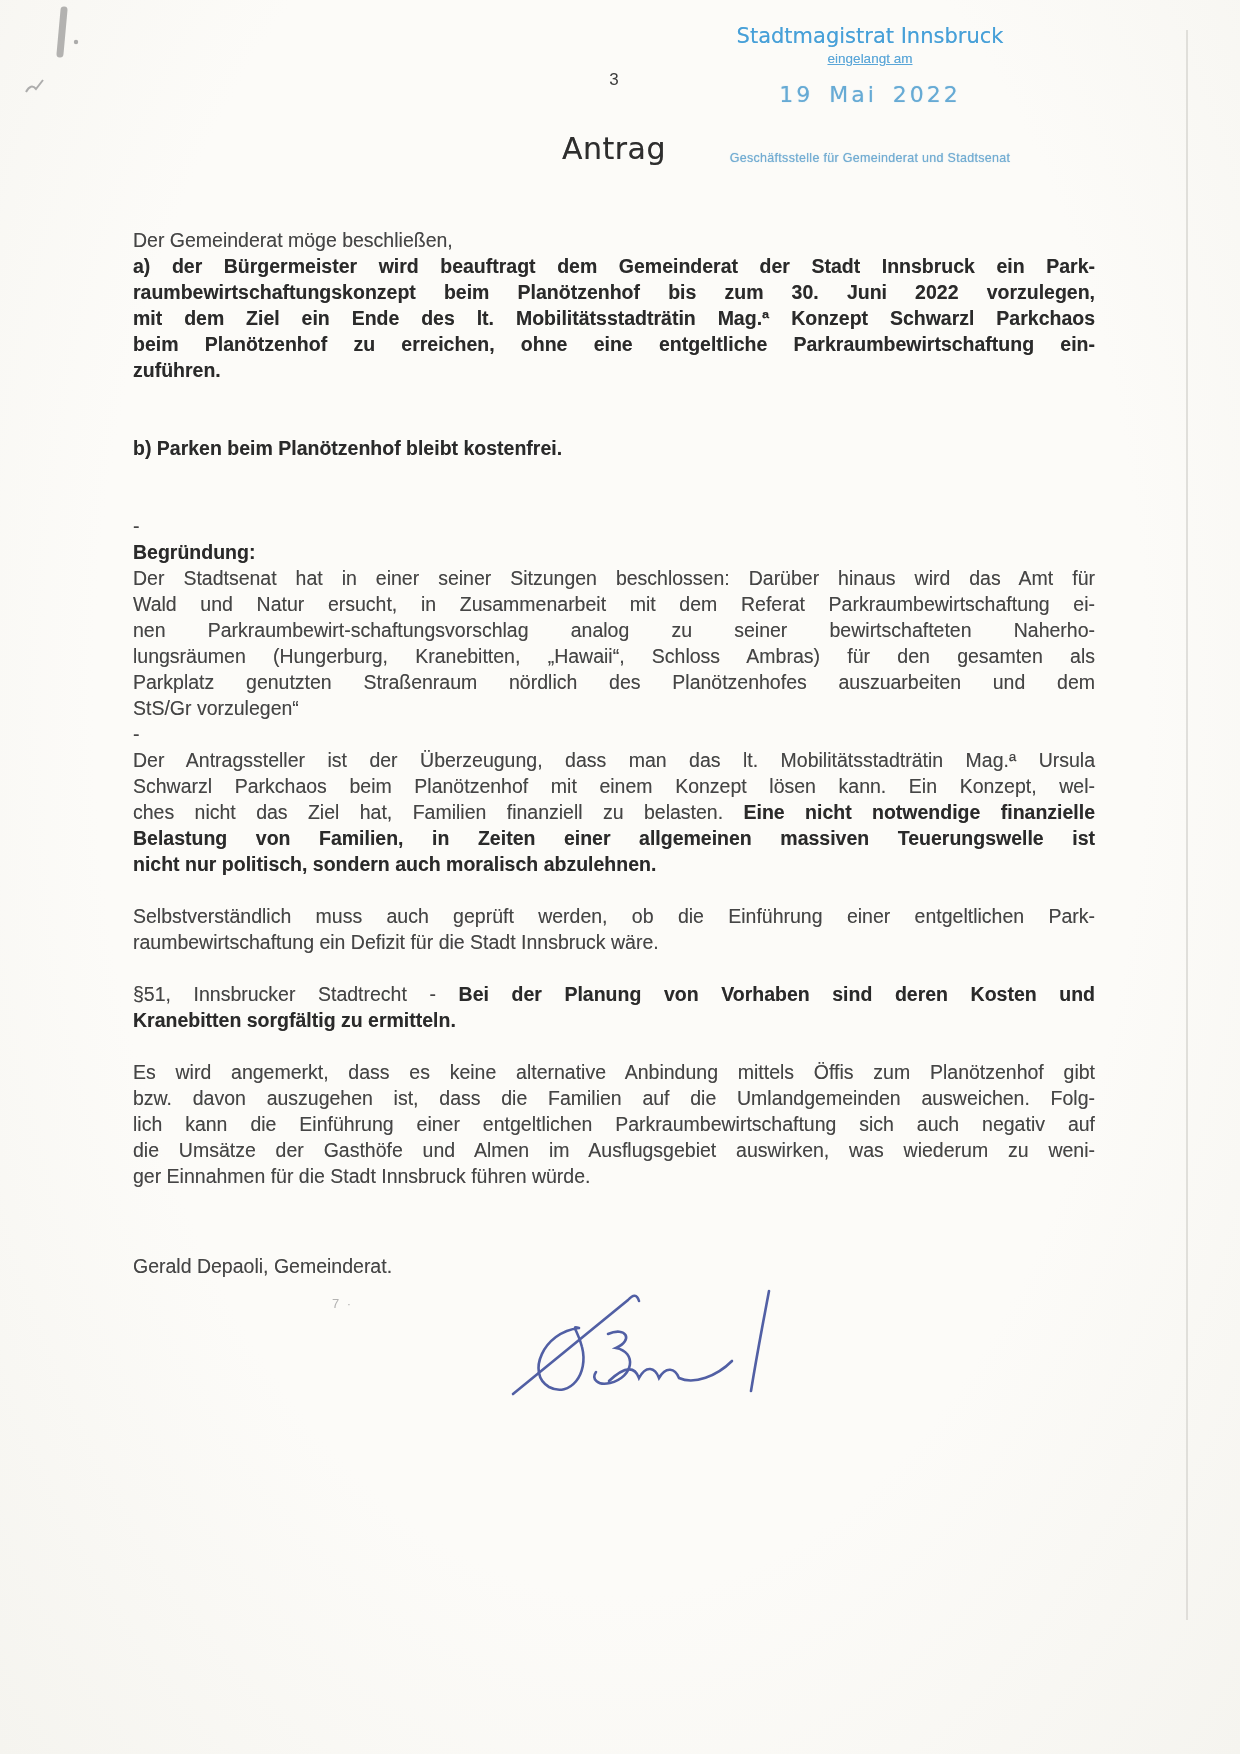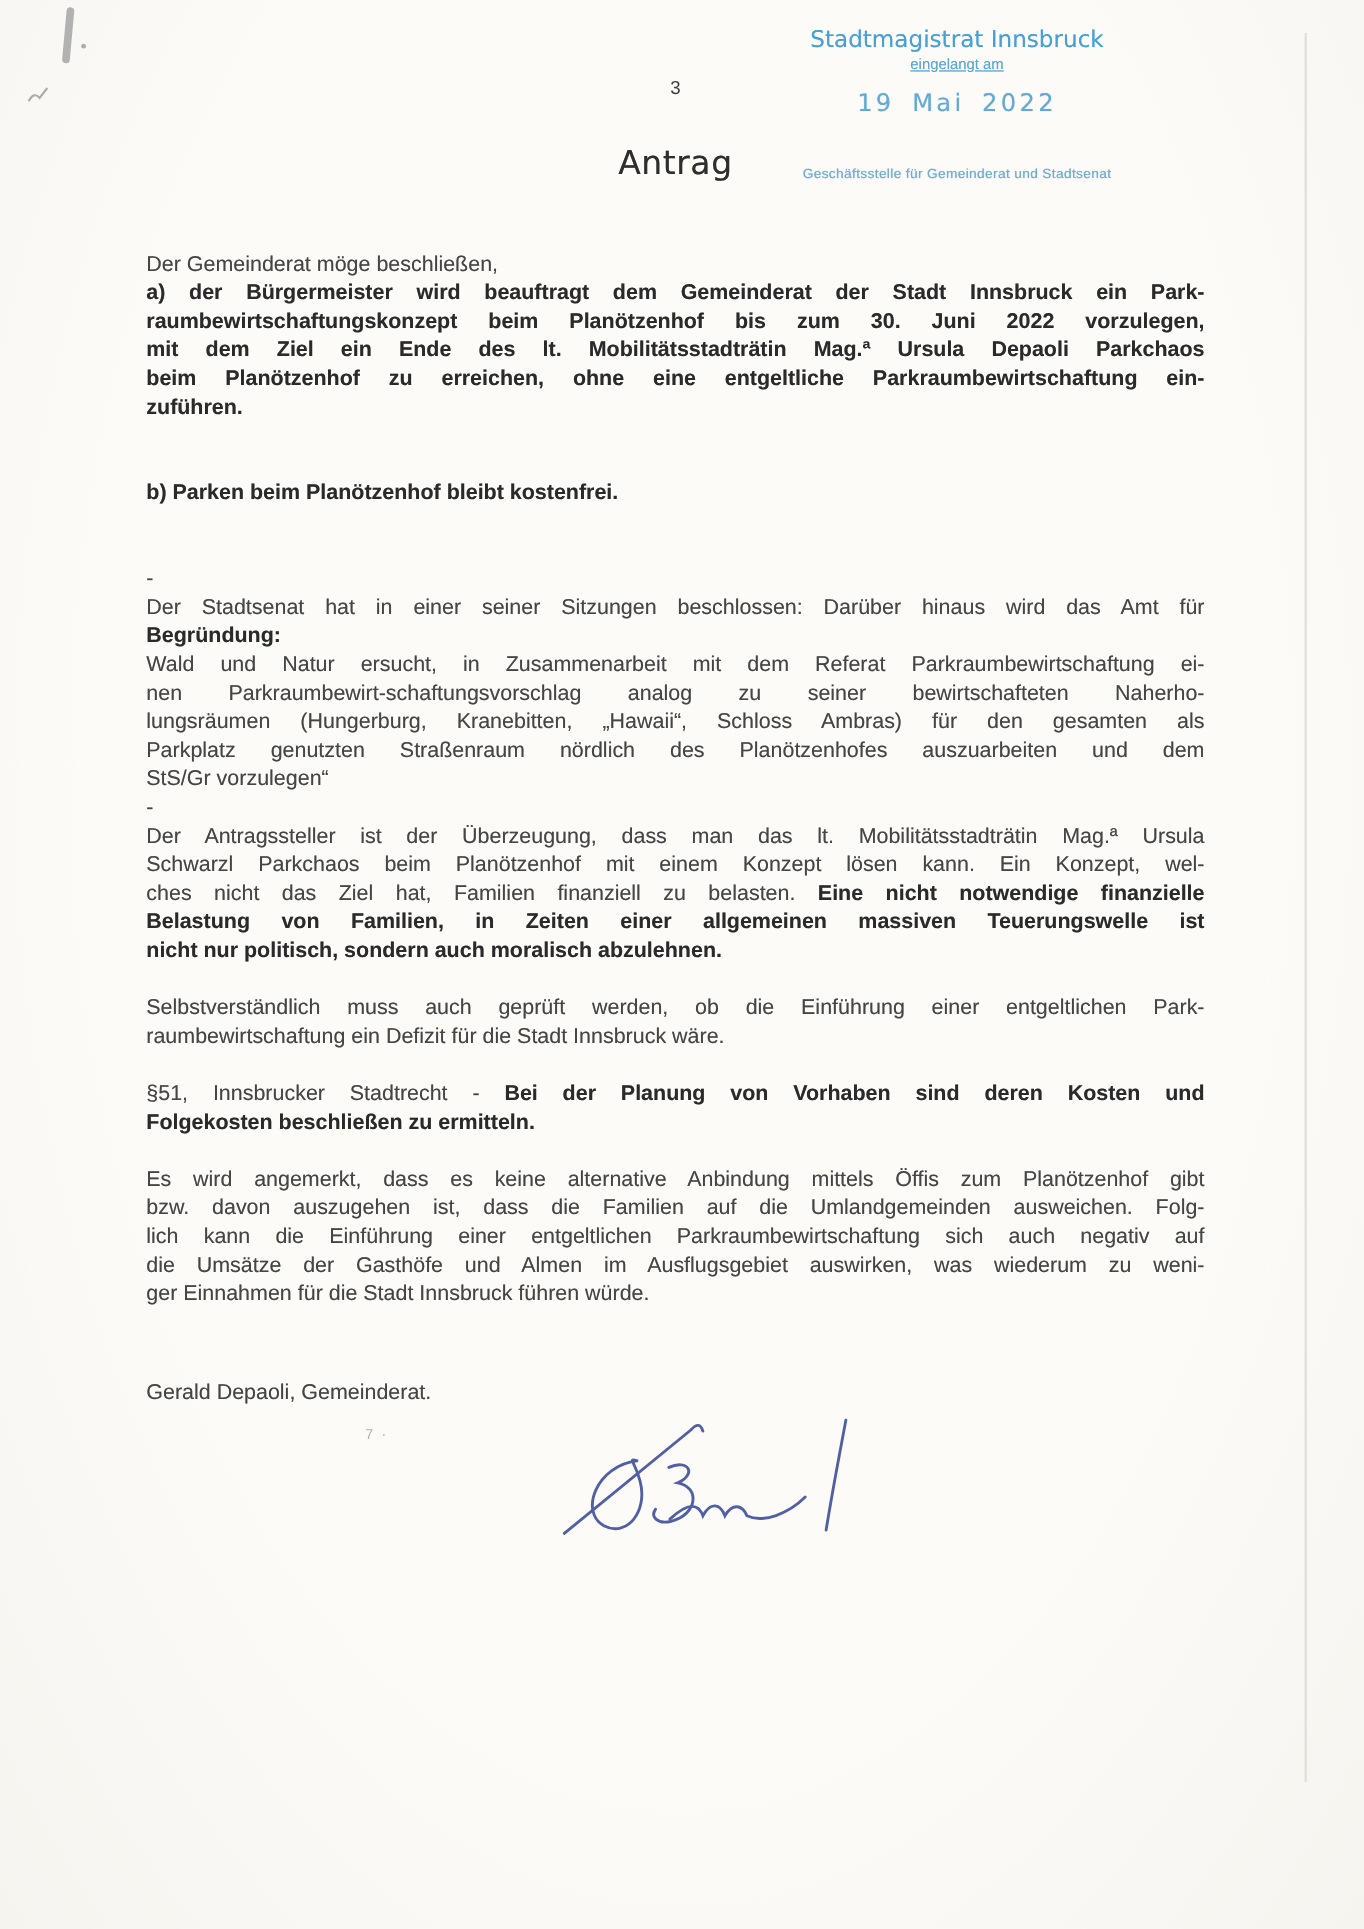--- a/index.html
+++ b/index.html
@@ -67,52 +67,52 @@
     <div class="s2">eingelangt am</div>
     <div class="s3">19 Mai 2022</div>
     <div class="s4">Geschäftsstelle für Gemeinderat und Stadtsenat</div>
   </div>
 
   <div class="docbody">
       <div style="margin-top: 0px;">
         <div class="line"><span>Der Gemeinderat möge beschließen,</span></div>
         <div class="line just"><span class="b">a) der Bürgermeister wird beauftragt dem Gemeinderat der Stadt Innsbruck ein Park-</span></div>
         <div class="line just"><span class="b">raumbewirtschaftungskonzept beim Planötzenhof bis zum 30. Juni 2022 vorzulegen,</span></div>
-        <div class="line just"><span class="b">mit dem Ziel ein Ende des lt. Mobilitätsstadträtin Mag.ª Ursula Depaoli Parkchaos</span></div>
+        <div class="line just"><span class="b">mit dem Ziel ein Ende des lt. Mobilitätsstadträtin Mag.ª Konzept Schwarzl Parkchaos</span></div>
         <div class="line just"><span class="b">beim Planötzenhof zu erreichen, ohne eine entgeltliche Parkraumbewirtschaftung ein-</span></div>
         <div class="line"><span class="b">zuführen.</span></div>
       </div>
       <div style="margin-top: 52px;">
         <div class="line"><span class="b">b) Parken beim Planötzenhof bleibt kostenfrei.</span></div>
       </div>
       <div style="margin-top: 52px;">
         <div class="line"><span>-</span></div>
+        <div class="line"><span class="b">Begründung:</span></div>
         <div class="line just"><span>Der Stadtsenat hat in einer seiner Sitzungen beschlossen: Darüber hinaus wird das Amt für</span></div>
-        <div class="line"><span class="b">Begründung:</span></div>
         <div class="line just"><span>Wald und Natur ersucht, in Zusammenarbeit mit dem Referat Parkraumbewirtschaftung ei-</span></div>
         <div class="line just"><span>nen Parkraumbewirt-schaftungsvorschlag analog zu seiner bewirtschafteten Naherho-</span></div>
         <div class="line just"><span>lungsräumen (Hungerburg, Kranebitten, „Hawaii“, Schloss Ambras) für den gesamten als</span></div>
         <div class="line just"><span>Parkplatz genutzten Straßenraum nördlich des Planötzenhofes auszuarbeiten und dem</span></div>
         <div class="line"><span>StS/Gr vorzulegen“</span></div>
       </div>
       <div style="margin-top: 0px;">
         <div class="line"><span>-</span></div>
         <div class="line just"><span>Der Antragssteller ist der Überzeugung, dass man das lt. Mobilitätsstadträtin Mag.ª Ursula</span></div>
         <div class="line just"><span>Schwarzl Parkchaos beim Planötzenhof mit einem Konzept lösen kann. Ein Konzept, wel-</span></div>
         <div class="line just"><span>ches nicht das Ziel hat, Familien finanziell zu belasten. </span><span class="b">Eine nicht notwendige finanzielle</span></div>
         <div class="line just"><span class="b">Belastung von Familien, in Zeiten einer allgemeinen massiven Teuerungswelle ist</span></div>
         <div class="line"><span class="b">nicht nur politisch, sondern auch moralisch abzulehnen.</span></div>
       </div>
       <div style="margin-top: 26px;">
         <div class="line just"><span>Selbstverständlich muss auch geprüft werden, ob die Einführung einer entgeltlichen Park-</span></div>
         <div class="line"><span>raumbewirtschaftung ein Defizit für die Stadt Innsbruck wäre.</span></div>
       </div>
       <div style="margin-top: 26px;">
         <div class="line just"><span>§51, Innsbrucker Stadtrecht -  </span><span class="b">Bei der Planung von Vorhaben sind deren Kosten und</span></div>
-        <div class="line"><span class="b">Folgekosten beschließen zu ermitteln.</span></div>
+        <div class="line"><span class="b">Kranebitten sorgfältig zu ermitteln.</span></div>
       </div>
       <div style="margin-top: 26px;">
         <div class="line just"><span>Es wird angemerkt, dass es keine alternative Anbindung mittels Öffis zum Planötzenhof gibt</span></div>
         <div class="line just"><span>bzw. davon auszugehen ist, dass die Familien auf die Umlandgemeinden ausweichen. Folg-</span></div>
         <div class="line just"><span>lich kann die Einführung einer entgeltlichen Parkraumbewirtschaftung sich auch negativ auf</span></div>
         <div class="line just"><span>die Umsätze der Gasthöfe und Almen im Ausflugsgebiet auswirken, was wiederum zu weni-</span></div>
         <div class="line"><span>ger Einnahmen für die Stadt Innsbruck führen würde.</span></div>
       </div>
       <div style="margin-top: 64px;">
         <div class="line"><span>Gerald Depaoli, Gemeinderat.</span></div>

